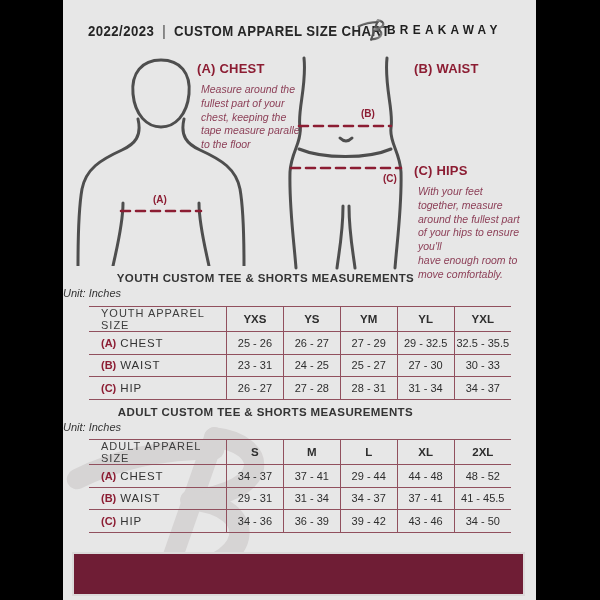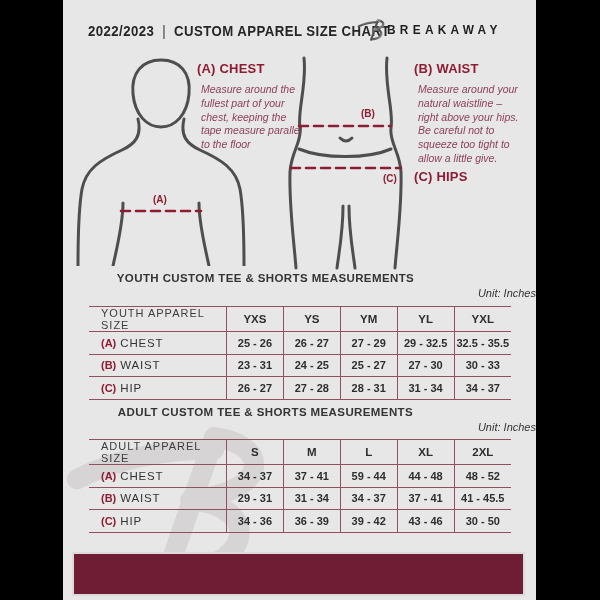--- a/index.html
+++ b/index.html
@@ -41,35 +41,35 @@
   .fig text{
     font-family:"Liberation Sans",sans-serif;font-weight:bold;font-size:10px;
     fill:var(--accent,#8c1d33);
   }
   
   .sec-title{
     position:absolute;left:0;width:405px;text-align:center;
     font-weight:bold;font-size:11.5px;color:#343434;letter-spacing:.4px;
   }
   .sec-unit{
-    position:absolute;left:0;width:473px;text-align:right;
+    position:absolute;left:0;width:473px;text-align:left;
     font-style:italic;font-size:11px;color:#343434;
   }
   
   table.size{
     position:absolute;left:26px;width:422px;border-collapse:collapse;table-layout:fixed;
     z-index:2;
   }
   table.size td{
     border-top:1.5px solid var(--line,#91505e);
     border-bottom:1.5px solid var(--line,#91505e);
     height:21.5px;text-align:center;font-size:11px;color:#2e2e2e;
     padding:0;vertical-align:middle;
   }
-  table.size td + td{border-left:1.5px solid var(--line,#91505e);font-weight:bold;}
+  table.size td + td{border-left:1.5px solid var(--line,#91505e);}
   table.size td.lbl{text-align:left;padding-left:12px;width:125px;}
   table.size tr.head td{font-weight:bold;font-size:11.5px;}
   table.size tr.head td.lbl{
     font-weight:normal;font-size:11px;color:#3d3d3d;letter-spacing:1px;
   }
   .rowkey{font-weight:bold;color:var(--accent,#8c1d33);margin-right:4px;}
   .rowlbl{color:#333;letter-spacing:.8px;font-size:11.5px;}
   
   .watermark{position:absolute;left:2px;top:412px;z-index:1;}
   .watermark path{fill:none;stroke:#d6d4d4;stroke-linecap:round;}
@@ -132,30 +132,31 @@
     <path d="M 60 150 C 60 176 56 196 54 212"></path>
     <path d="M 66 150 C 66 176 70 196 72 212"></path>
     <path class="dash" d="M 16 70 H 108"></path>
     <text x="78" y="61">(B)</text>
     <path class="dash" d="M 8 112 H 118"></path>
     <text x="100" y="126">(C)</text>
   </svg>
 
   <div class="guide" style="left:351px;top:61px;">
     <h3>(B) WAIST</h3>
-    <p>Measure around your
-natural waistline –
-right above your hips.
-Be careful not to
-squeeze too tight to
-allow a little give.</p>
-  </div>
-
-  <div class="guide" style="left:351px;top:169px;">
+  </div>
+
+  <div class="guide" style="left:351px;top:163px;">
     <h3>(C) HIPS</h3>
+    <p>With your feet
+together, measure
+around the fullest part
+of your hips to ensure
+you'll
+have enough room to
+move comfortably.</p>
   </div>
 
   <svg class="watermark" width="215" height="182" viewBox="0 0 36 30">
     <g stroke-width="3.4">
       <path d="M 2 11 C 10 7 18 6 25 6"></path>
       <path d="M 25 4 L 17 27"></path>
       <path d="M 25 4 C 34 5 35 13 21 14.5"></path>
       <path d="M 21 14.5 C 33 15.5 32 26 17 27"></path>
     </g>
   </svg>
@@ -210,37 +211,37 @@
       <td>S</td>
       <td>M</td>
       <td>L</td>
       <td>XL</td>
       <td>2XL</td>
     </tr>
     <tr>
       <td class="lbl"><span class="rowkey">(A)</span><span class="rowlbl">CHEST</span></td>
       <td>34 - 37</td>
       <td>37 - 41</td>
-      <td>59 - 44</td>
+      <td>29 - 44</td>
       <td>44 - 48</td>
       <td>48 - 52</td>
     </tr>
     <tr>
       <td class="lbl"><span class="rowkey">(B)</span><span class="rowlbl">WAIST</span></td>
       <td>29 - 31</td>
       <td>31 - 34</td>
       <td>34 - 37</td>
       <td>37 - 41</td>
       <td>41 - 45.5</td>
     </tr>
     <tr>
       <td class="lbl"><span class="rowkey">(C)</span><span class="rowlbl">HIP</span></td>
       <td>34 - 36</td>
       <td>36 - 39</td>
       <td>39 - 42</td>
       <td>43 - 46</td>
-      <td>30 - 50</td>
+      <td>34 - 50</td>
     </tr>
   </tbody>
     </table>
 
   <div class="footer-bar"></div>
 </div>
 
 </body></html>

